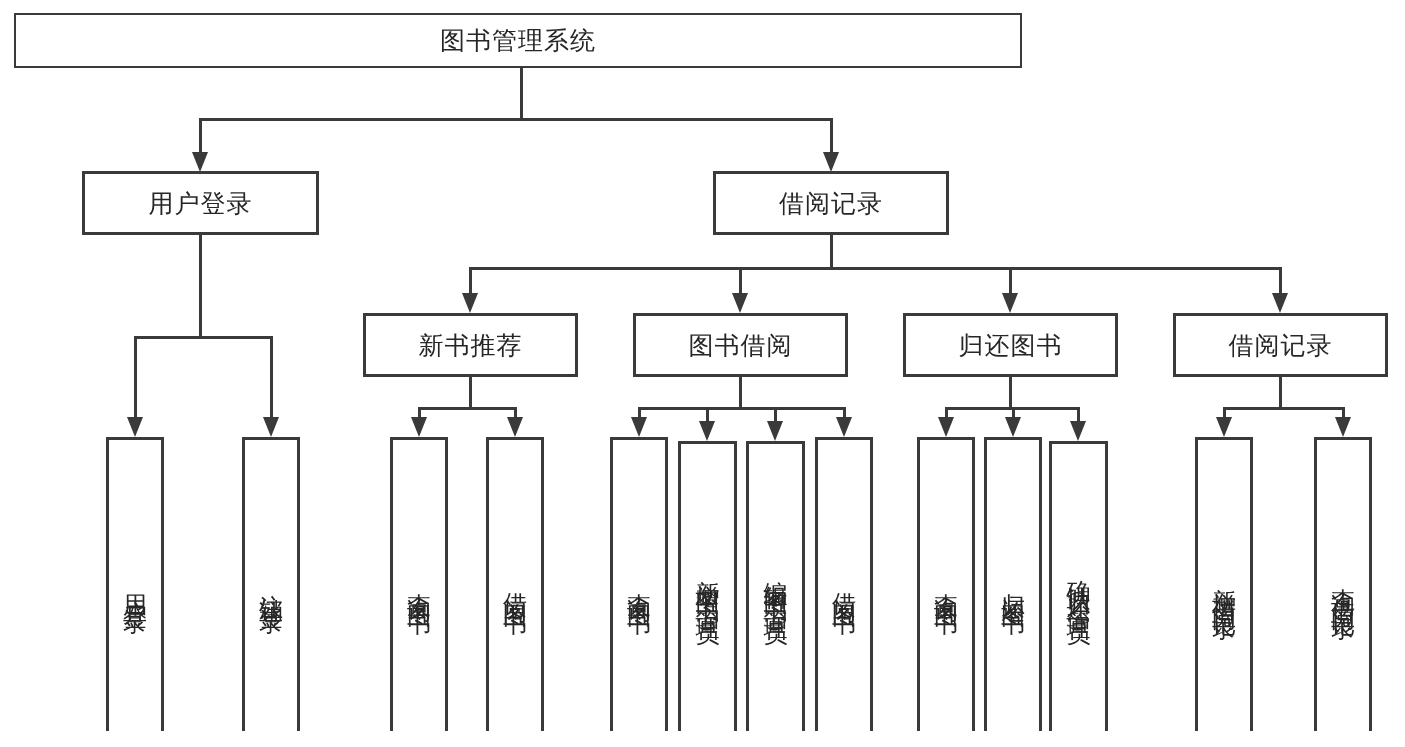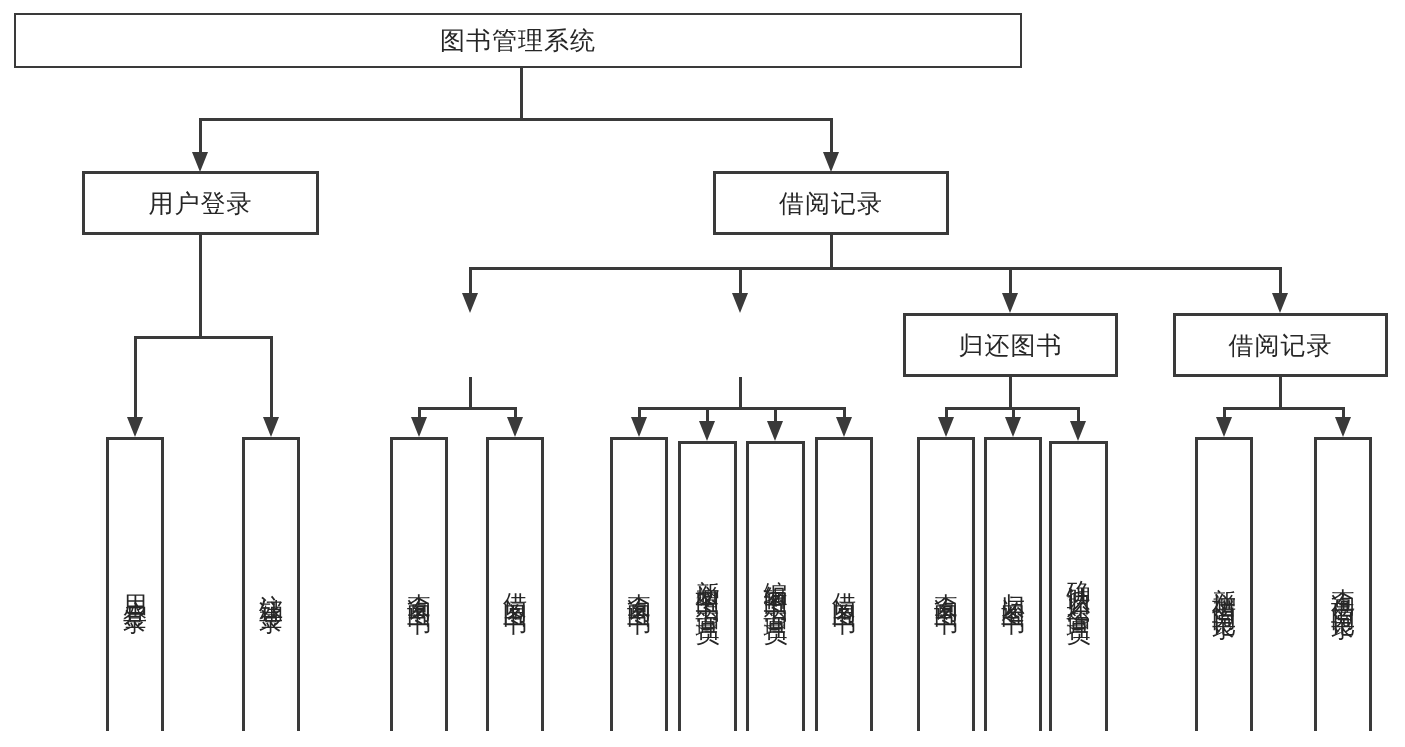--- a/index.html
+++ b/index.html
@@ -95,20 +95,26 @@
   <div class="hline" style="left:469px;top:267px;width:813px;"></div>
   <div class="vline" style="left:469px;top:267px;height:28px;"></div>
   <div class="arrow" style="left:462px;top:293px;"></div>
   <div class="vline" style="left:739px;top:267px;height:28px;"></div>
   <div class="arrow" style="left:732px;top:293px;"></div>
   <div class="vline" style="left:1009px;top:267px;height:28px;"></div>
   <div class="arrow" style="left:1002px;top:293px;"></div>
   <div class="vline" style="left:1279px;top:267px;height:28px;"></div>
   <div class="arrow" style="left:1272px;top:293px;"></div>
 
+  <div class="node hlabel" style="left:363px;top:313px;width:215px;height:64px;">
+    <span>新书推荐</span>
+  </div>
+  <div class="node hlabel" style="left:633px;top:313px;width:215px;height:64px;">
+    <span>图书借阅</span>
+  </div>
   <div class="node hlabel" style="left:903px;top:313px;width:215px;height:64px;">
     <span>归还图书</span>
   </div>
   <div class="node hlabel" style="left:1173px;top:313px;width:215px;height:64px;">
     <span>借阅记录</span>
   </div>
 
   <div class="vline" style="left:469px;top:377px;height:32px;"></div>
   <div class="hline" style="left:418px;top:407px;width:99px;"></div>
   <div class="vline" style="left:418px;top:407px;height:12px;"></div>

